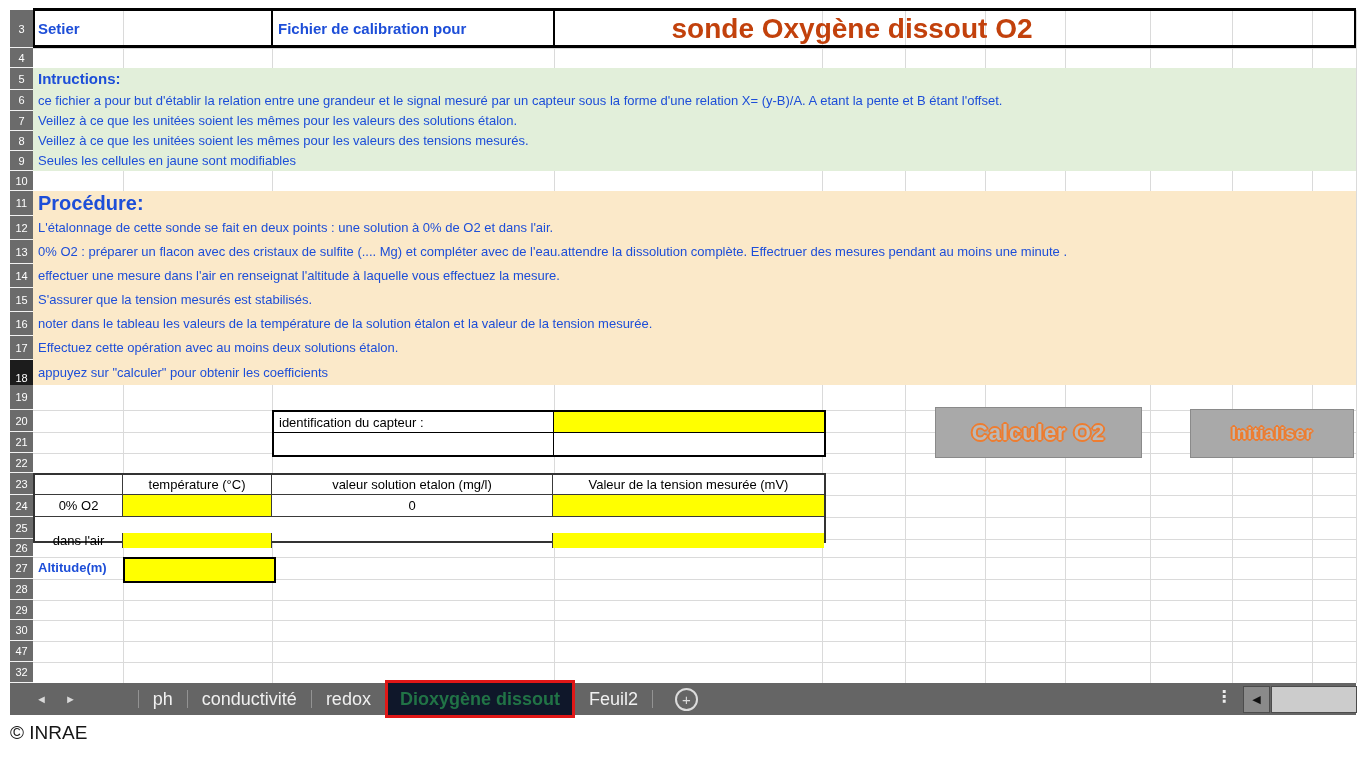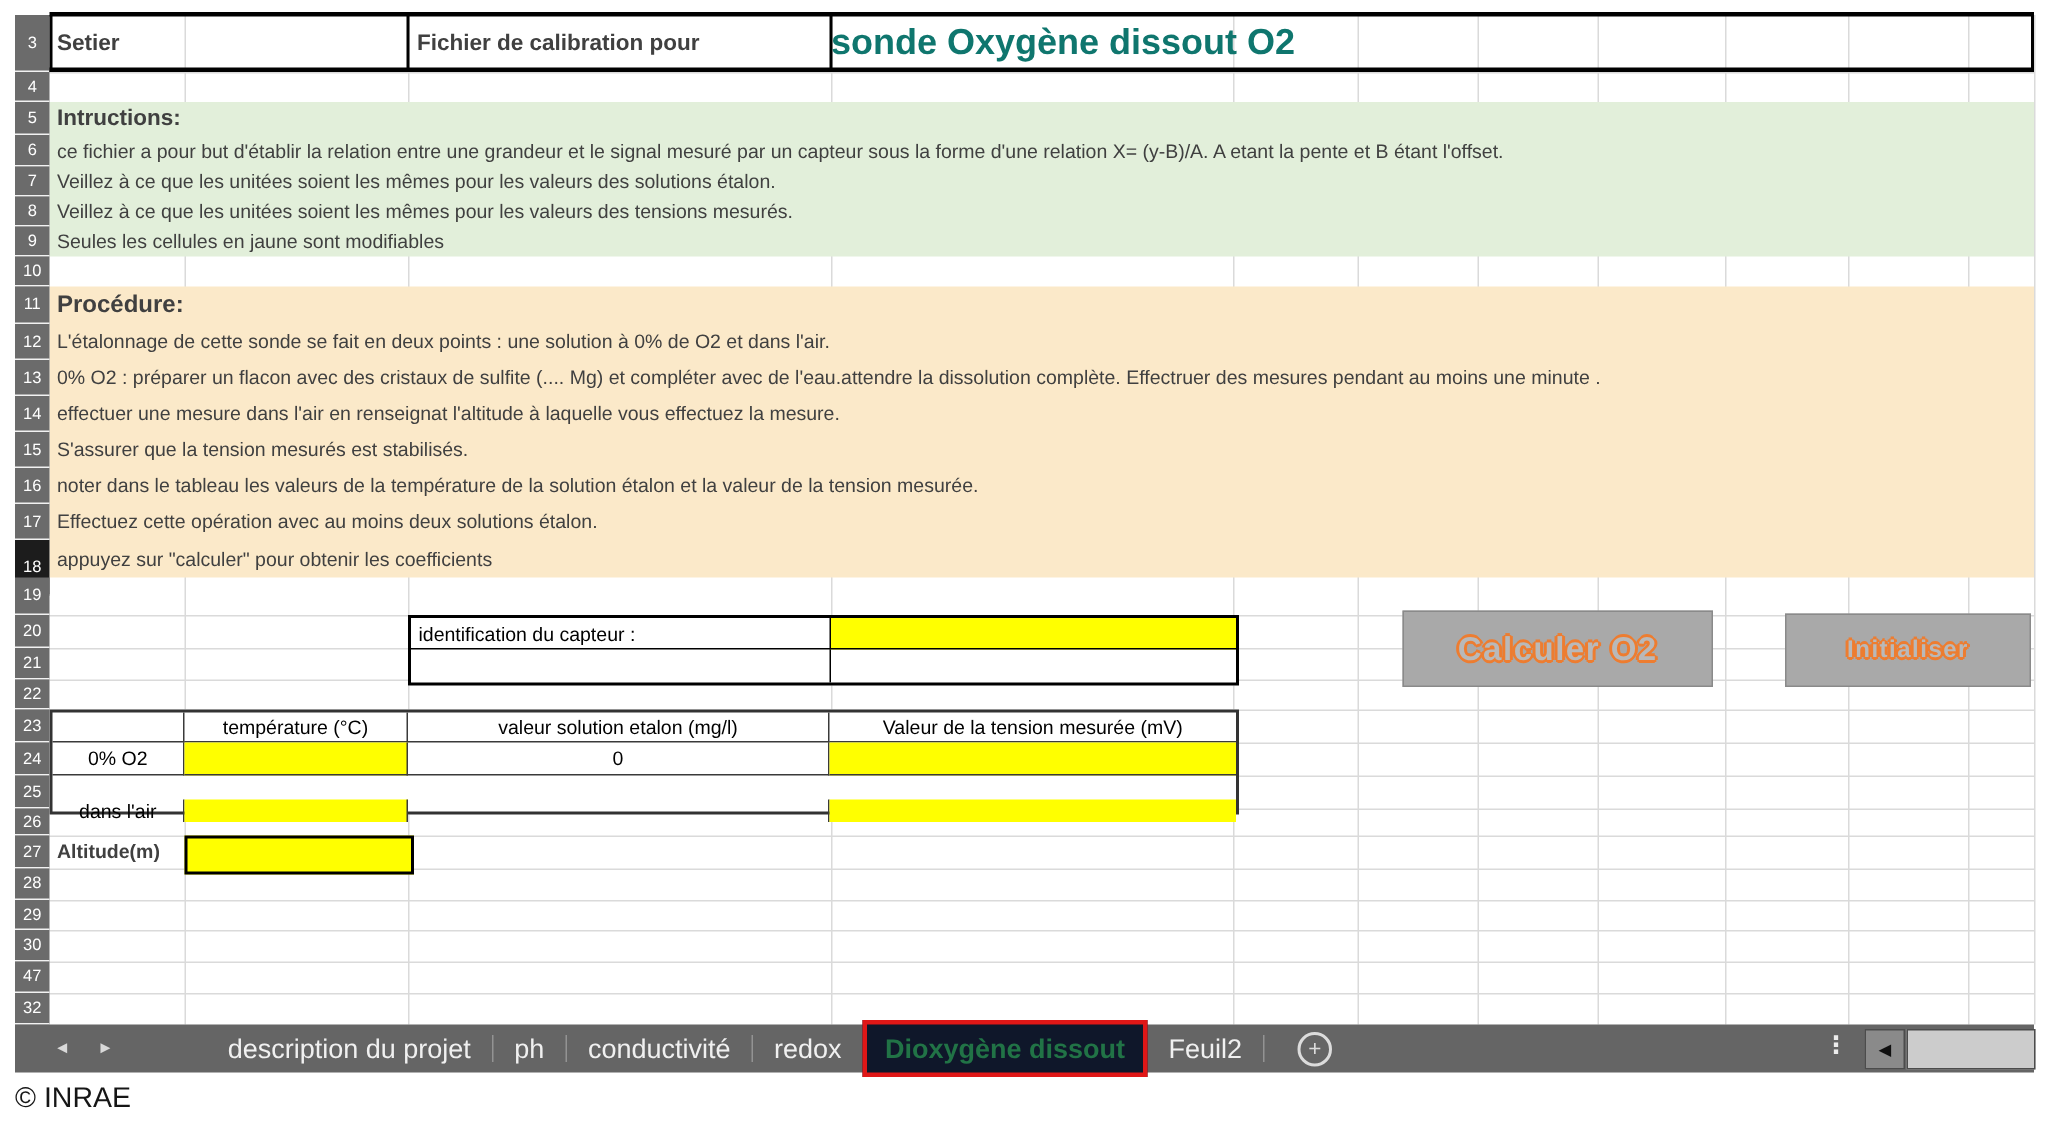--- a/index.html
+++ b/index.html
@@ -11,23 +11,23 @@
   .rn.dark{background:#1c1c1c;}
   
   .vl{position:absolute;top:10px;height:673px;width:1px;background:#dadada;z-index:0;}
   .hl{position:absolute;left:33px;width:1323px;height:1px;background:#dadada;z-index:0;}
   
   .band{position:absolute;left:33px;width:1323px;z-index:1;}
   .band.green{background:#e2efda;}
   .band.cream{background:#fbe9c9;}
   
   .bframe{position:absolute;background:#000;z-index:2;}
-  .celltext{position:absolute;z-index:2;color:#404040;white-space:nowrap;}
+  .celltext{position:absolute;z-index:2;color:#1d4ed8;white-space:nowrap;}
   .bold{font-weight:bold;}
-  .titlered{color:#0f766e;font-weight:bold;font-size:24px;}
+  .titlered{color:#c2410c;font-weight:bold;font-size:28px;text-align:center;}
   .instline{font-size:13px;}
   
   .ident{position:absolute;left:272px;top:410px;width:550px;height:43px;border:2px solid #000;
          background:#fff;display:grid;grid-template-columns:280px 1fr;grid-template-rows:21px 1fr;z-index:3;}
   .ident .lab{border-right:1px solid #000;border-bottom:1px solid #000;font-size:13px;display:flex;align-items:center;padding-left:5px;}
   .ident .yel{background:#ffff00;border-bottom:1px solid #000;}
   .ident .b1{border-right:1px solid #000;}
   
   .ctable{position:absolute;left:33px;top:473px;width:789px;height:66px;border:2px solid #333;
           background:#fff;display:grid;grid-template-columns:88px 149px 281px 1fr;grid-template-rows:20px 22px 1fr;z-index:3;}
@@ -135,21 +135,21 @@
 <div class="celltext bold" style="left:38px;top:10px;line-height:38px;font-size:15px">Setier</div>
 <div class="celltext bold" style="left:278px;top:10px;line-height:38px;font-size:15px">Fichier de calibration pour</div>
 <div class="celltext titlered" style="left:554px;top:10px;width:596px;line-height:38px">sonde Oxygène dissout O2</div>
 
 <div class="celltext bold" style="left:38px;top:68px;line-height:22px;font-size:15px">Intructions:</div>
 <div class="celltext instline" style="left:38px;top:90px;line-height:21px">ce fichier a pour but d'établir la relation entre une grandeur et le signal mesuré par un capteur sous la forme d'une relation X= (y-B)/A.   A etant la pente et B étant l'offset.</div>
 <div class="celltext instline" style="left:38px;top:111px;line-height:20px">Veillez à ce que les unitées soient les mêmes pour les valeurs des solutions étalon.</div>
 <div class="celltext instline" style="left:38px;top:131px;line-height:20px">Veillez à ce que les unitées soient les mêmes pour les valeurs des tensions mesurés.</div>
 <div class="celltext instline" style="left:38px;top:151px;line-height:20px">Seules les cellules en jaune sont modifiables</div>
 
-<div class="celltext bold" style="left:38px;top:191px;line-height:25px;font-size:16px">Procédure:</div>
+<div class="celltext bold" style="left:38px;top:191px;line-height:25px;font-size:20px">Procédure:</div>
 <div class="celltext instline" style="left:38px;top:216px;line-height:24px">L'étalonnage de cette sonde se fait en deux points : une solution à 0% de O2 et dans l'air.</div>
 <div class="celltext instline" style="left:38px;top:240px;line-height:24px">0% O2 : préparer un flacon avec des cristaux de sulfite (.... Mg) et compléter avec de l'eau.attendre la dissolution complète. Effectruer des mesures pendant au moins une minute .</div>
 <div class="celltext instline" style="left:38px;top:264px;line-height:24px">effectuer une mesure dans l'air en renseignat l'altitude à laquelle vous effectuez la mesure.</div>
 <div class="celltext instline" style="left:38px;top:288px;line-height:24px">S'assurer que la tension mesurés est stabilisés.</div>
 <div class="celltext instline" style="left:38px;top:312px;line-height:24px">noter dans le tableau les valeurs de la température de la solution étalon et la valeur de la tension mesurée.</div>
 <div class="celltext instline" style="left:38px;top:336px;line-height:24px">Effectuez cette opération avec au moins deux solutions étalon.</div>
 <div class="celltext instline" style="left:38px;top:360px;line-height:25px">appuyez sur "calculer" pour obtenir les coefficients</div>
 
 <div class="ident">
   <div class="lab">identification du capteur :</div>
@@ -176,21 +176,20 @@
   <div class="ycell"></div>
 </div>
 
 <div class="celltext bold" style="left:38px;top:557px;line-height:22px;font-size:13px;z-index:3">Altitude(m)</div>
 <div class="altyellow"></div>
 
 <div class="tabbar">
   <span class="navarrow">◄</span>
   <span class="navarrow r">►</span>
   <div class="tabs">
-    <div class="tab">description du projet</div>
     <div class="tabsep"></div>
     <div class="tab">ph</div>
     <div class="tabsep"></div>
     <div class="tab">conductivité</div>
     <div class="tabsep"></div>
     <div class="tab">redox</div>
     <div class="tab active">Dioxygène dissout</div>
     <div class="tab">Feuil2</div>
     <div class="tabsep"></div>
   </div>

